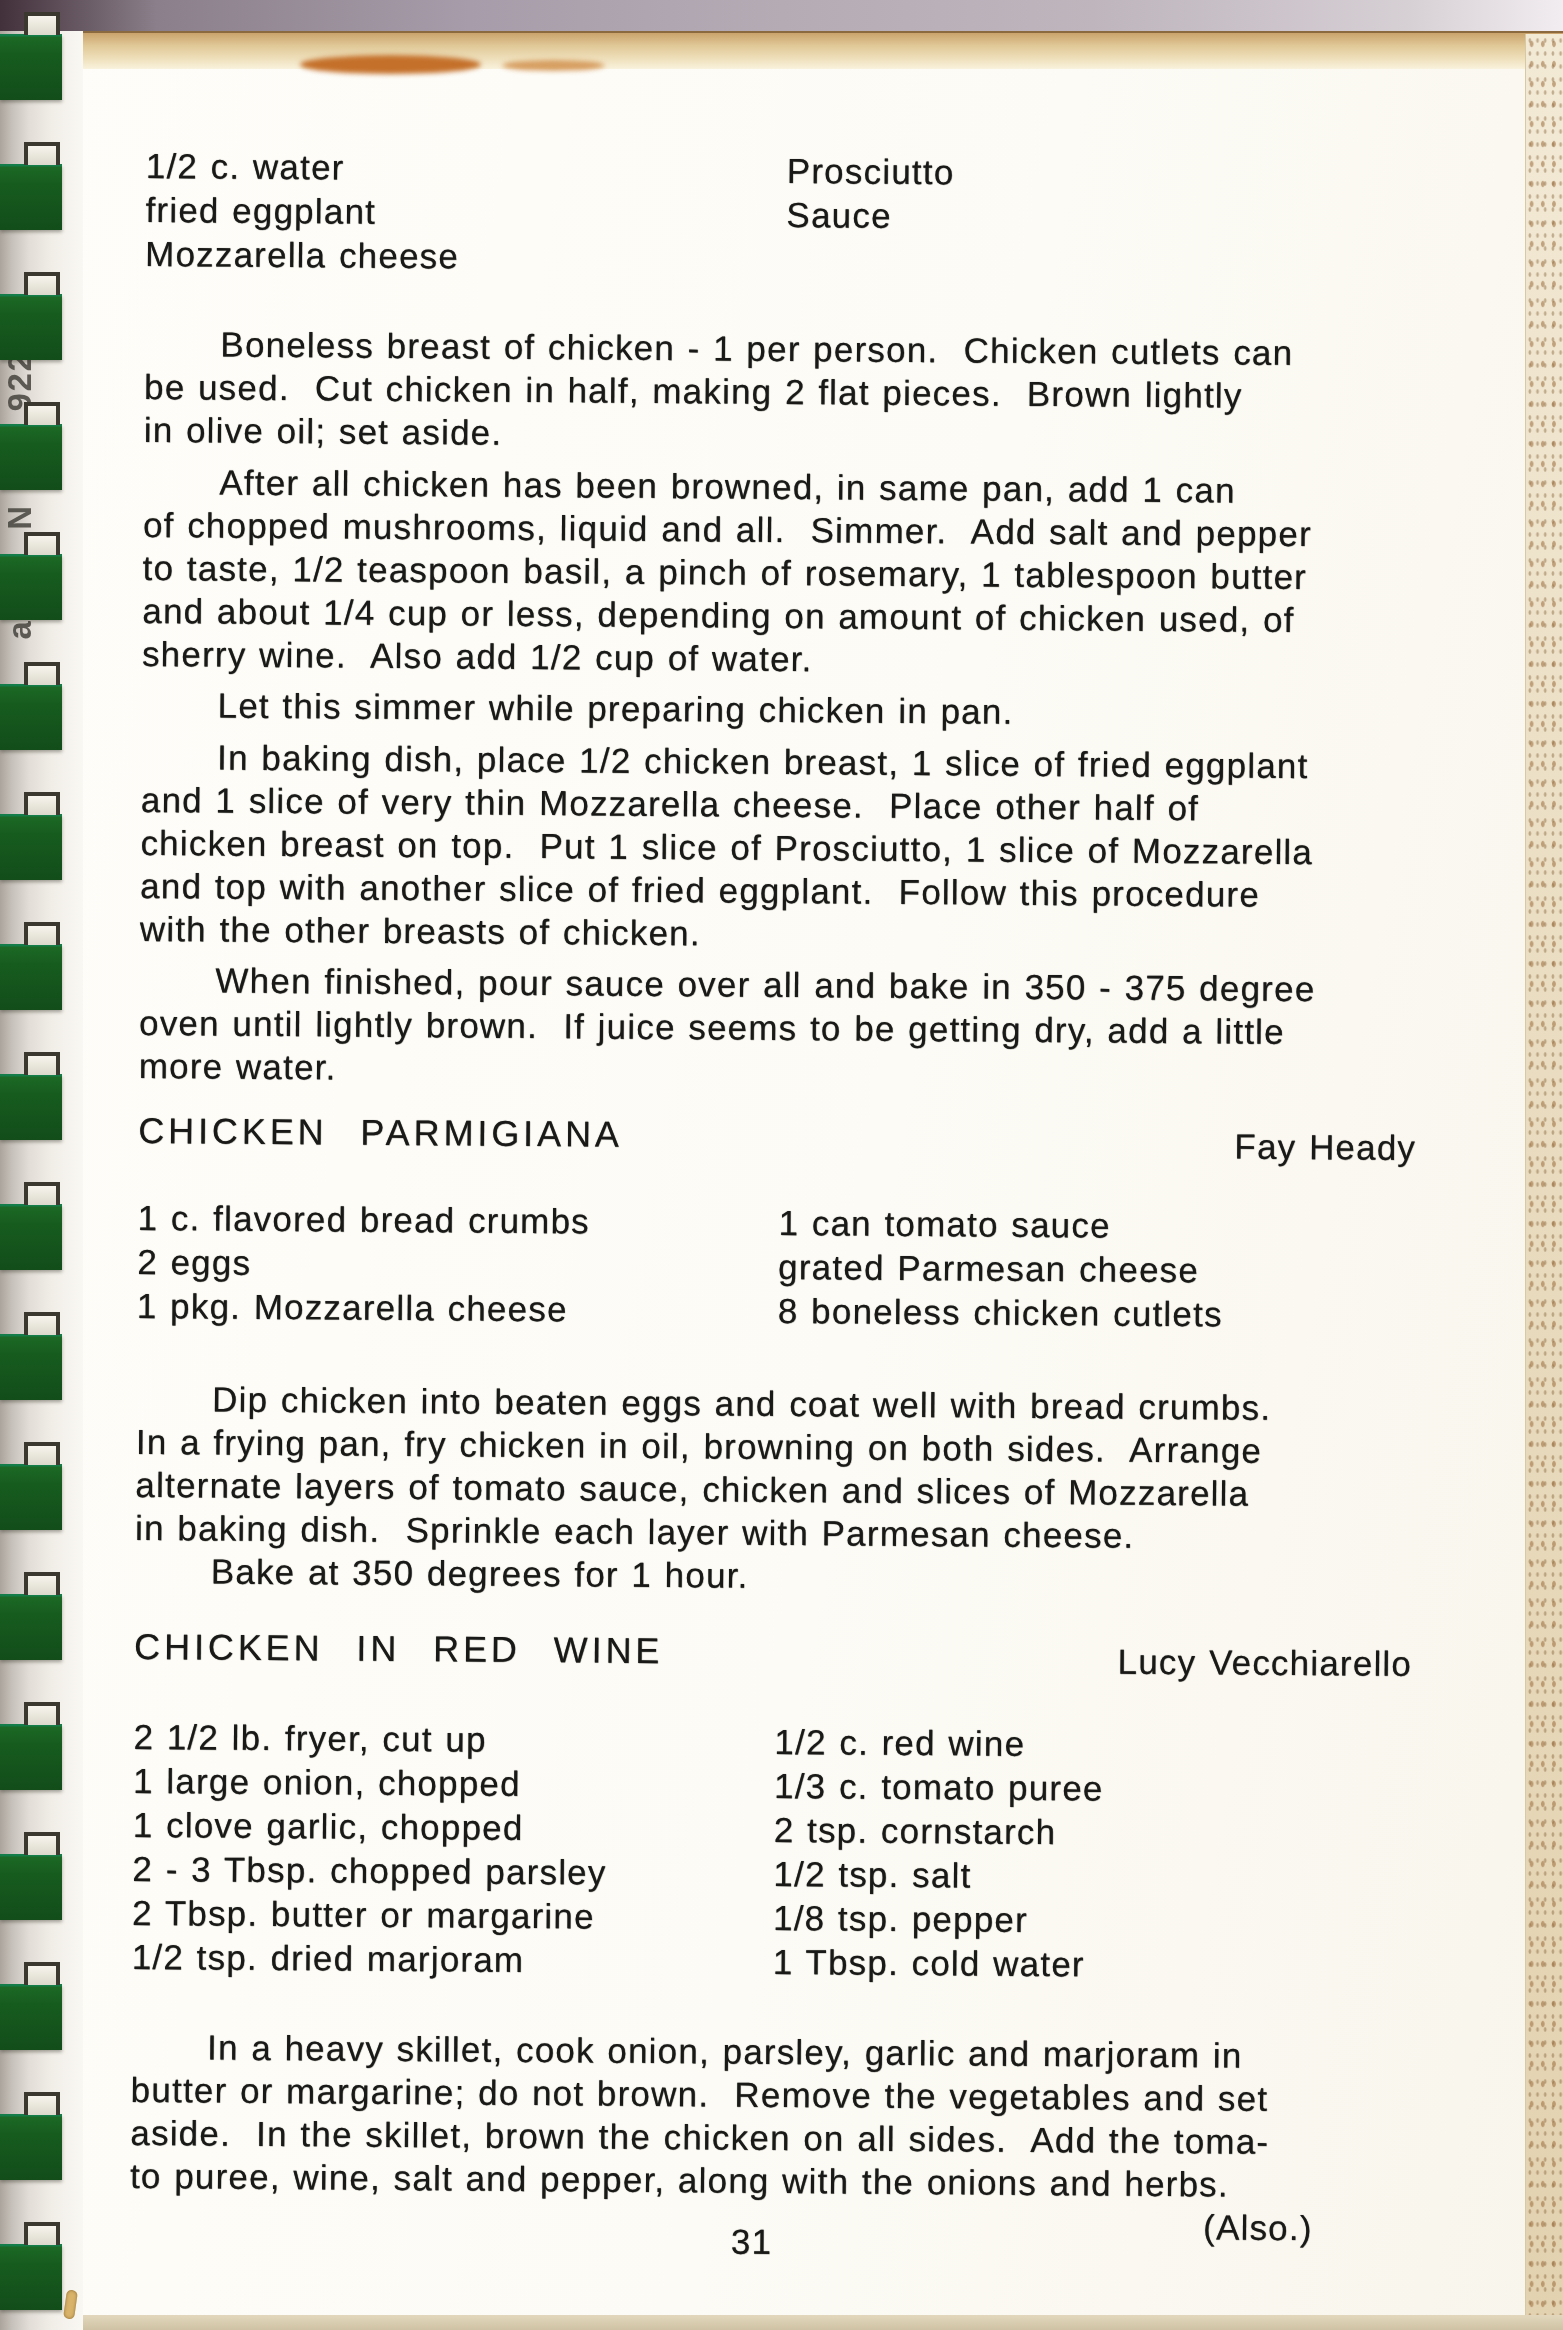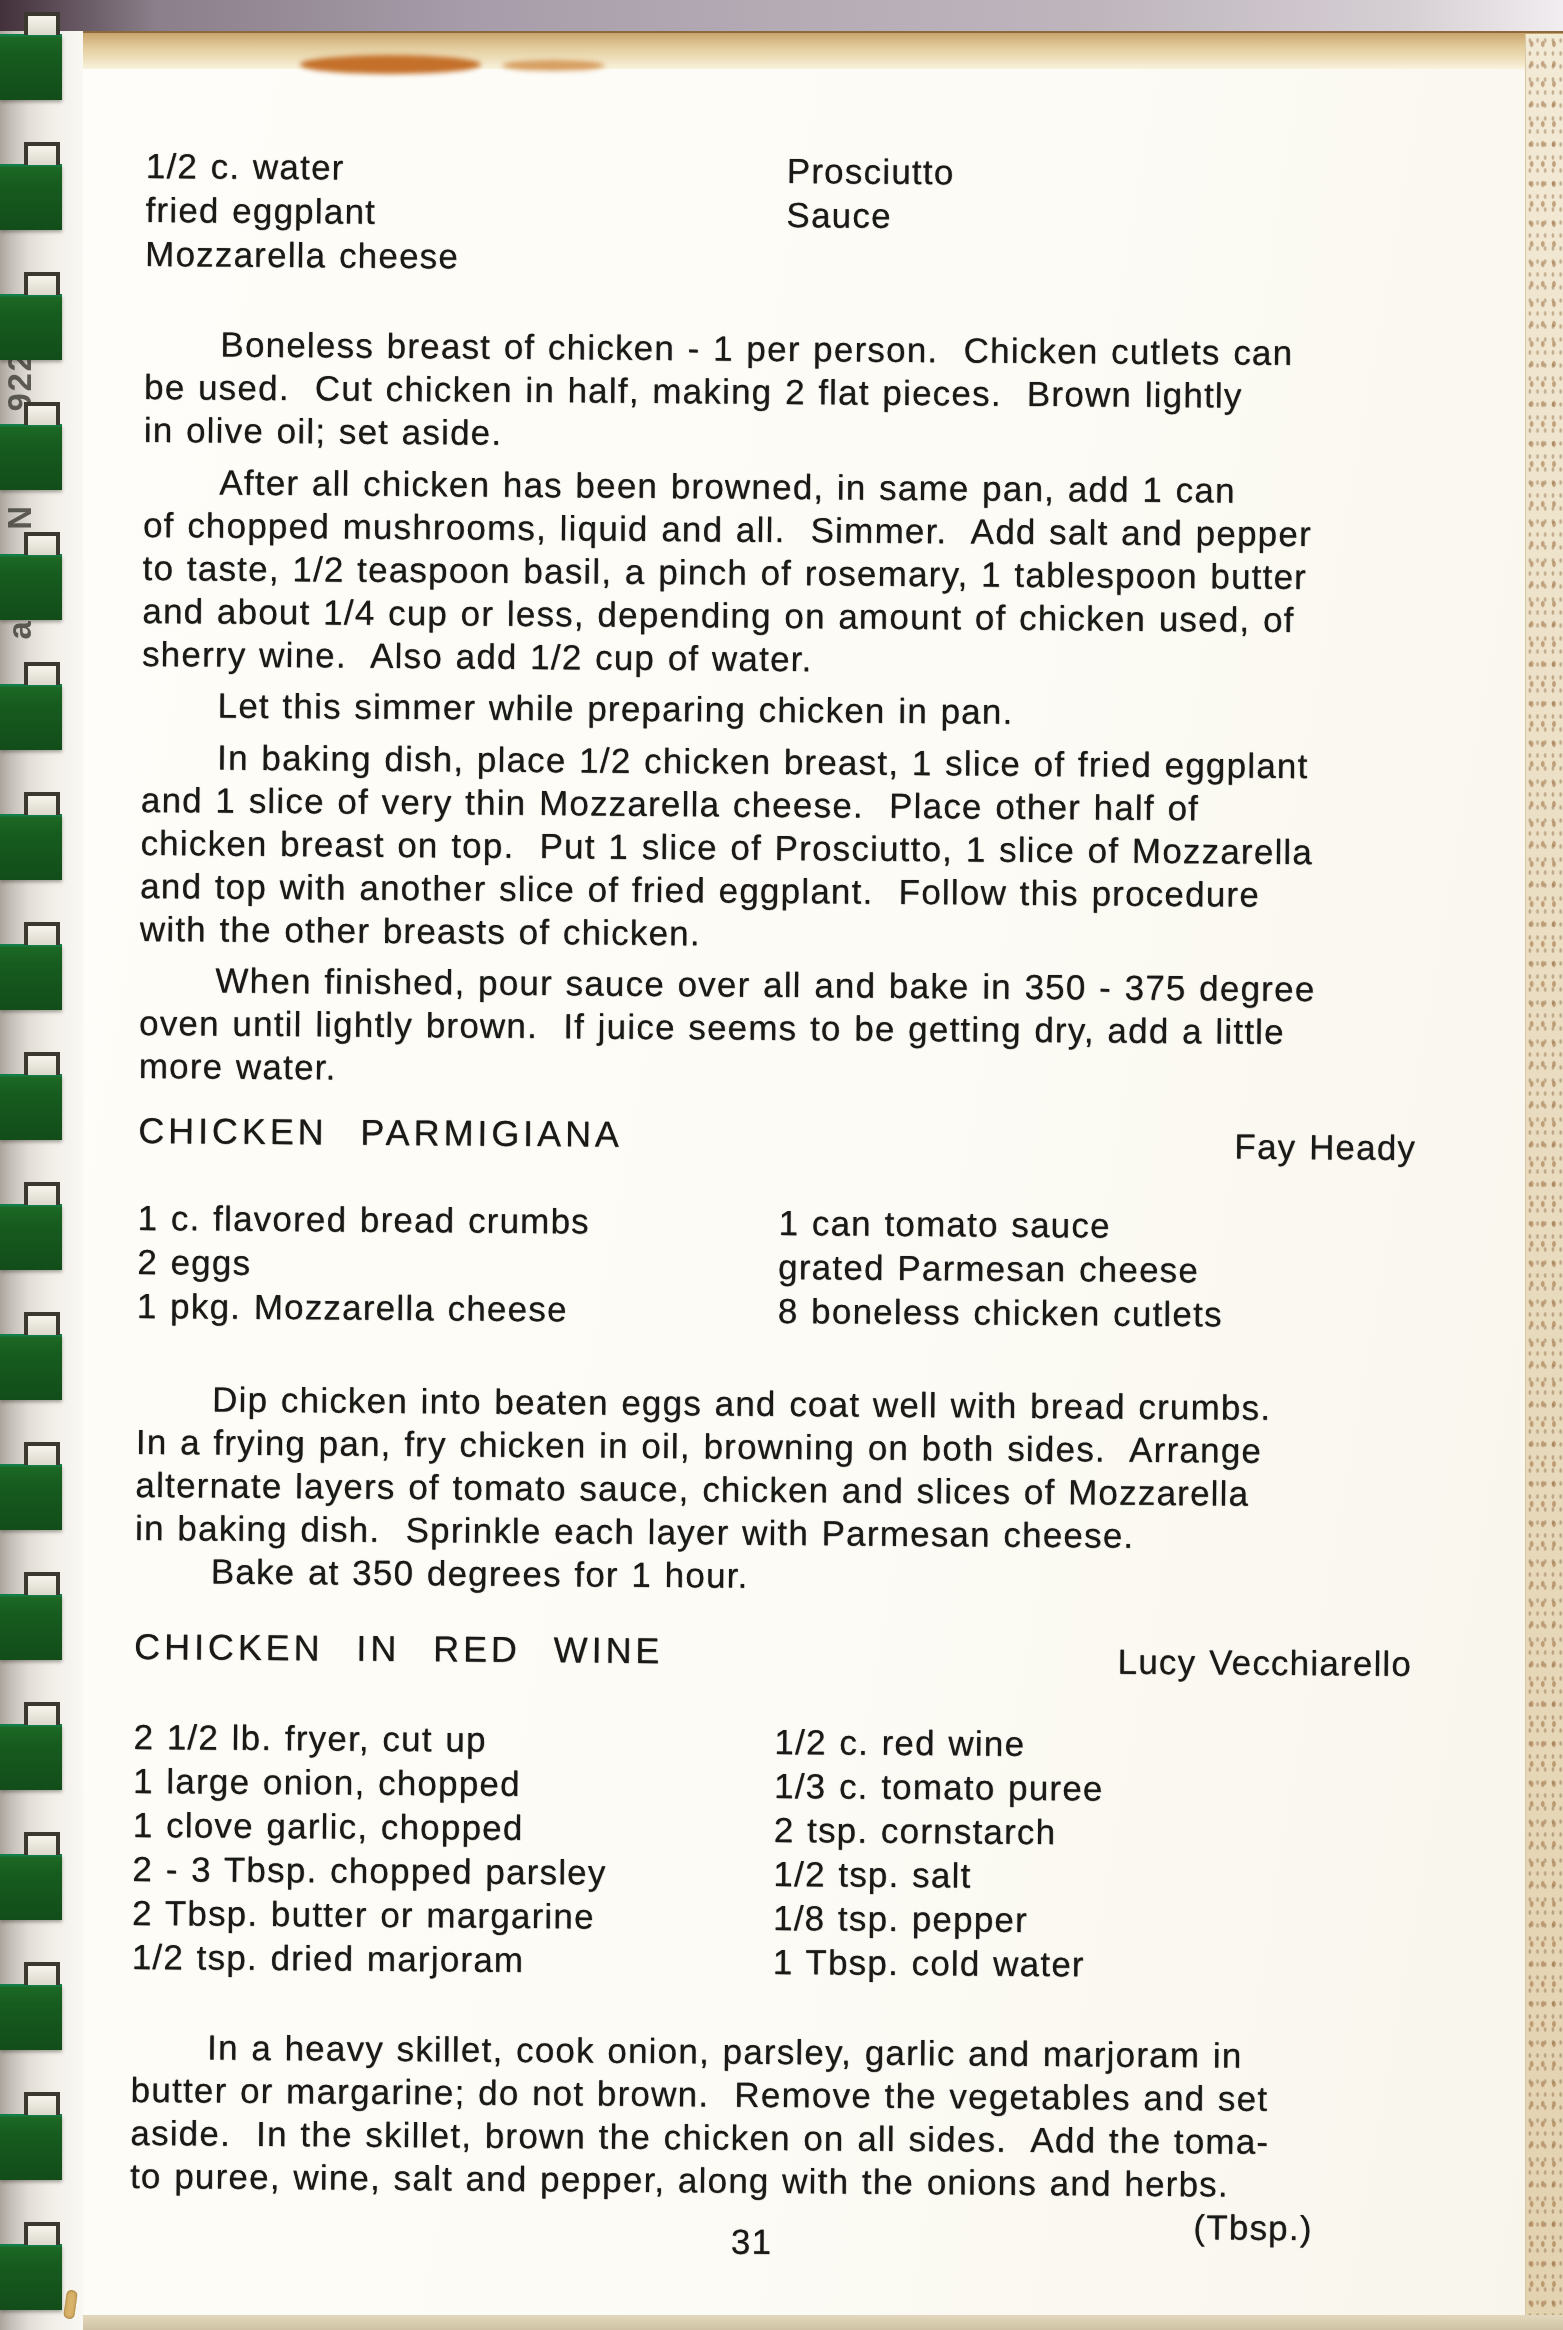--- a/index.html
+++ b/index.html
@@ -210,20 +210,20 @@
       <div class="para">
         <div class="line ind">In a heavy skillet, cook onion, parsley, garlic and marjoram in</div>
         <div class="line">butter or margarine; do not brown.  Remove the vegetables and set</div>
         <div class="line">aside.  In the skillet, brown the chicken on all sides.  Add the toma-</div>
         <div class="line">to puree, wine, salt and pepper, along with the onions and herbs.</div>
       </div>
     </div>
   </section>
 
   <div class="foot-row">
-    <div class="cont-note">(Tbsp.)</div>
+    <div class="cont-note">(Also.)</div>
     <div class="page-num">31</div>
   </div>
 
 </div>
 
 <div class="crumb"></div>
 
 
 </body></html>

